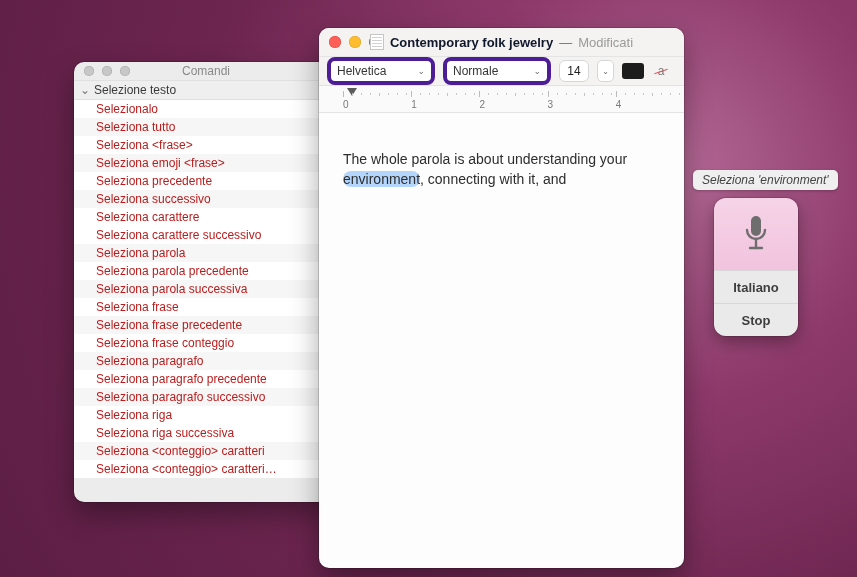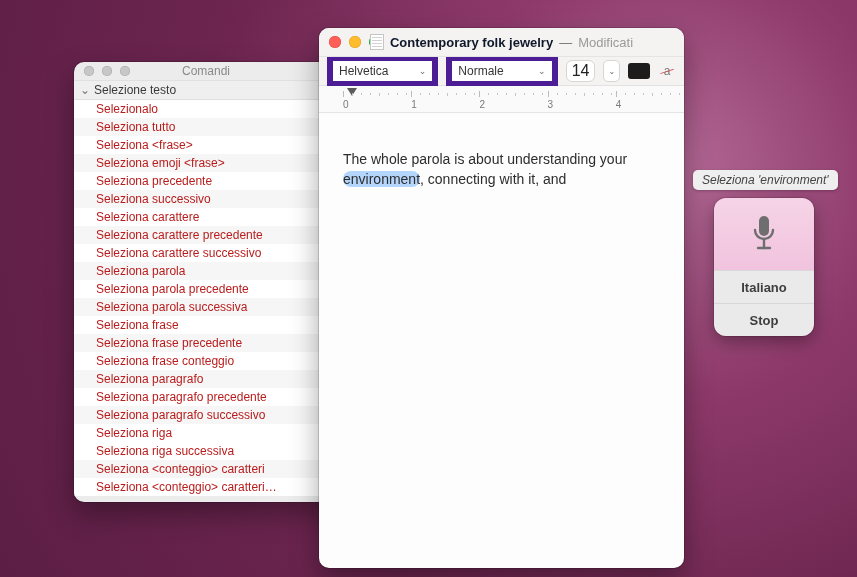--- a/index.html
+++ b/index.html
@@ -118,32 +118,32 @@
 
   .toolbar {
     height:28px;
     background:#f4f3f2;
     border-bottom:1px solid #e2e2e2;
     display:flex; align-items:center; gap:8px;
     padding:0 8px;
   }
   .select {
     background:#fff;
-    border:6px solid #4c1d95;
-    border-radius:0;
+    border:4px solid #4c1d95;
+    border-radius:8px;
     height:20px;
     display:flex; align-items:center; justify-content:space-between;
     padding:0 6px;
     font-size:12px;
     color:#353535;
   }
   .select .caret { color:#6d6d6d; font-size:9px; margin-left:6px; }
   .field {
     background:#fff; border:1px solid #d6d6d6; border-radius:6px;
-    height:20px; width:28px; text-align:center; font-size:16px;
+    height:20px; width:28px; text-align:center; font-size:12px;
     display:flex; align-items:center; justify-content:center;
   }
   .stepper-btn {
     width:15px; height:20px; background:#fff; border:1px solid #d6d6d6; border-radius:5px;
     display:flex; align-items:center; justify-content:center; font-size:8px; color:#666;
   }
   .color-swatch {
     width:22px; height:16px; background:#1c1c1c; border-radius:3px;
   }
   .strike-icon {
@@ -210,21 +210,21 @@
     padding:3px 9px;
     font-size:12px;
     font-style:italic;
     color:#434343;
     box-shadow:0 1px 3px rgba(0,0,0,0.25);
     white-space:nowrap;
   }
 
   #voice-panel {
     position:absolute; left:714px; top:198px;
-    width:100px;
+    width:84px;
     border-radius:12px;
     overflow:hidden;
     box-shadow:0 6px 18px rgba(0,0,0,0.35), 0 0 0 1px rgba(0,0,0,0.12);
   }
   .voice-mic {
     height:72px;
     background:linear-gradient(#f6d4e7,#f1c3de);
     display:flex; align-items:center; justify-content:center;
   }
   .voice-mic svg { width:30px; height:40px; }
@@ -259,21 +259,20 @@
 
   <div class="command-list-wrap">
     <div class="command-list" id="command-list">
         <div class="command-row">Selezionalo</div>
         <div class="command-row alt">Seleziona tutto</div>
         <div class="command-row">Seleziona &lt;frase&gt;</div>
         <div class="command-row alt">Seleziona emoji &lt;frase&gt;</div>
         <div class="command-row">Seleziona precedente</div>
         <div class="command-row alt">Seleziona successivo</div>
         <div class="command-row">Seleziona carattere</div>
-        <div class="command-row alt">Seleziona carattere precedente</div>
         <div class="command-row">Seleziona carattere successivo</div>
         <div class="command-row alt">Seleziona parola</div>
         <div class="command-row">Seleziona parola precedente</div>
         <div class="command-row alt">Seleziona parola successiva</div>
         <div class="command-row">Seleziona frase</div>
         <div class="command-row alt">Seleziona frase precedente</div>
         <div class="command-row">Seleziona frase conteggio</div>
         <div class="command-row alt">Seleziona paragrafo</div>
         <div class="command-row">Seleziona paragrafo precedente</div>
         <div class="command-row alt">Seleziona paragrafo successivo</div>

